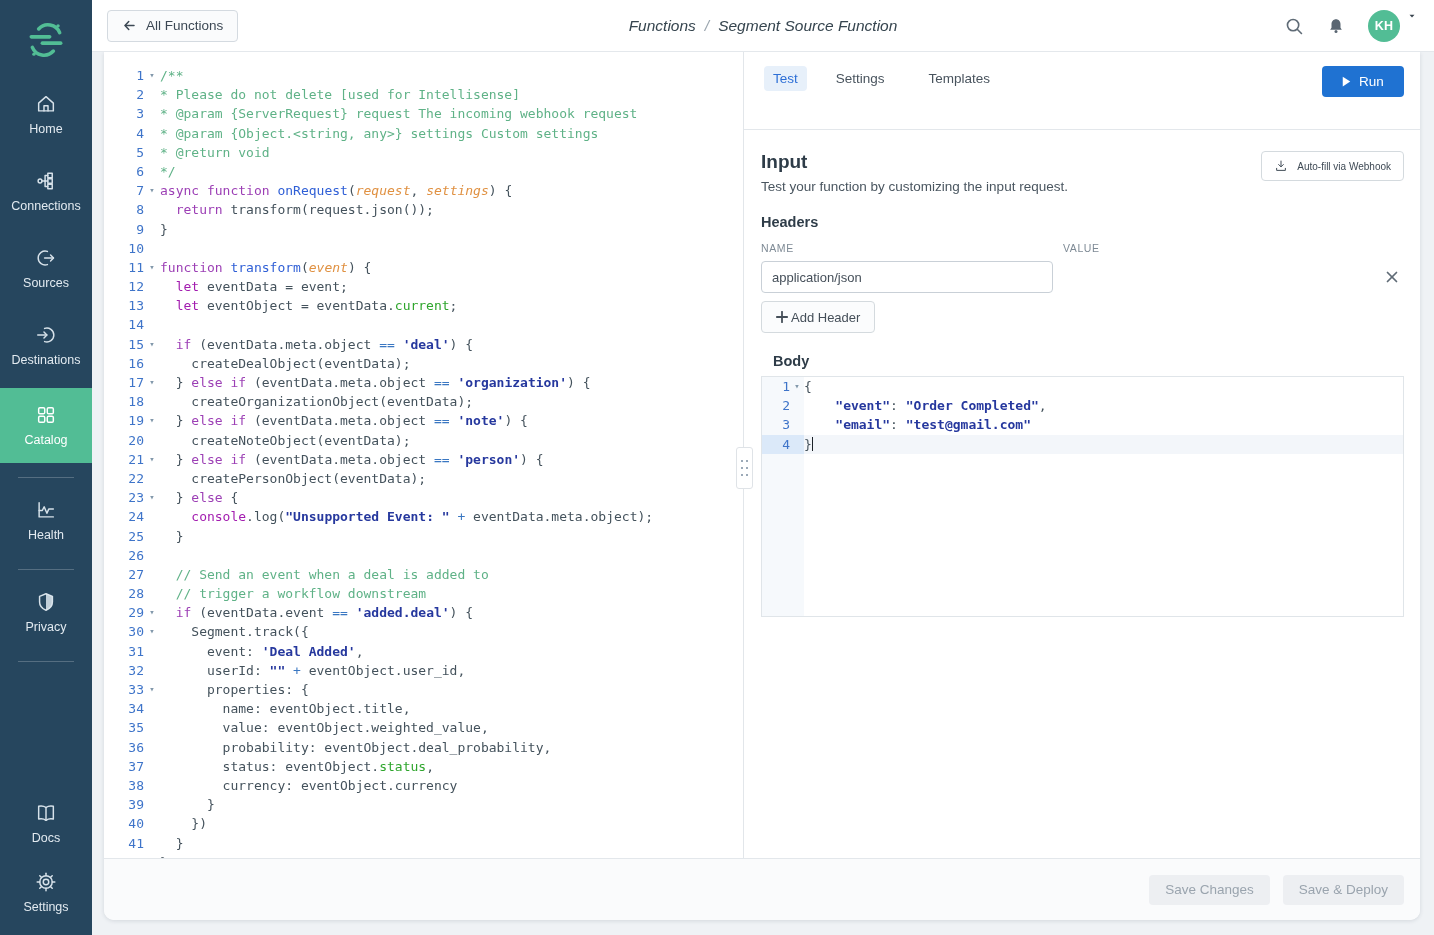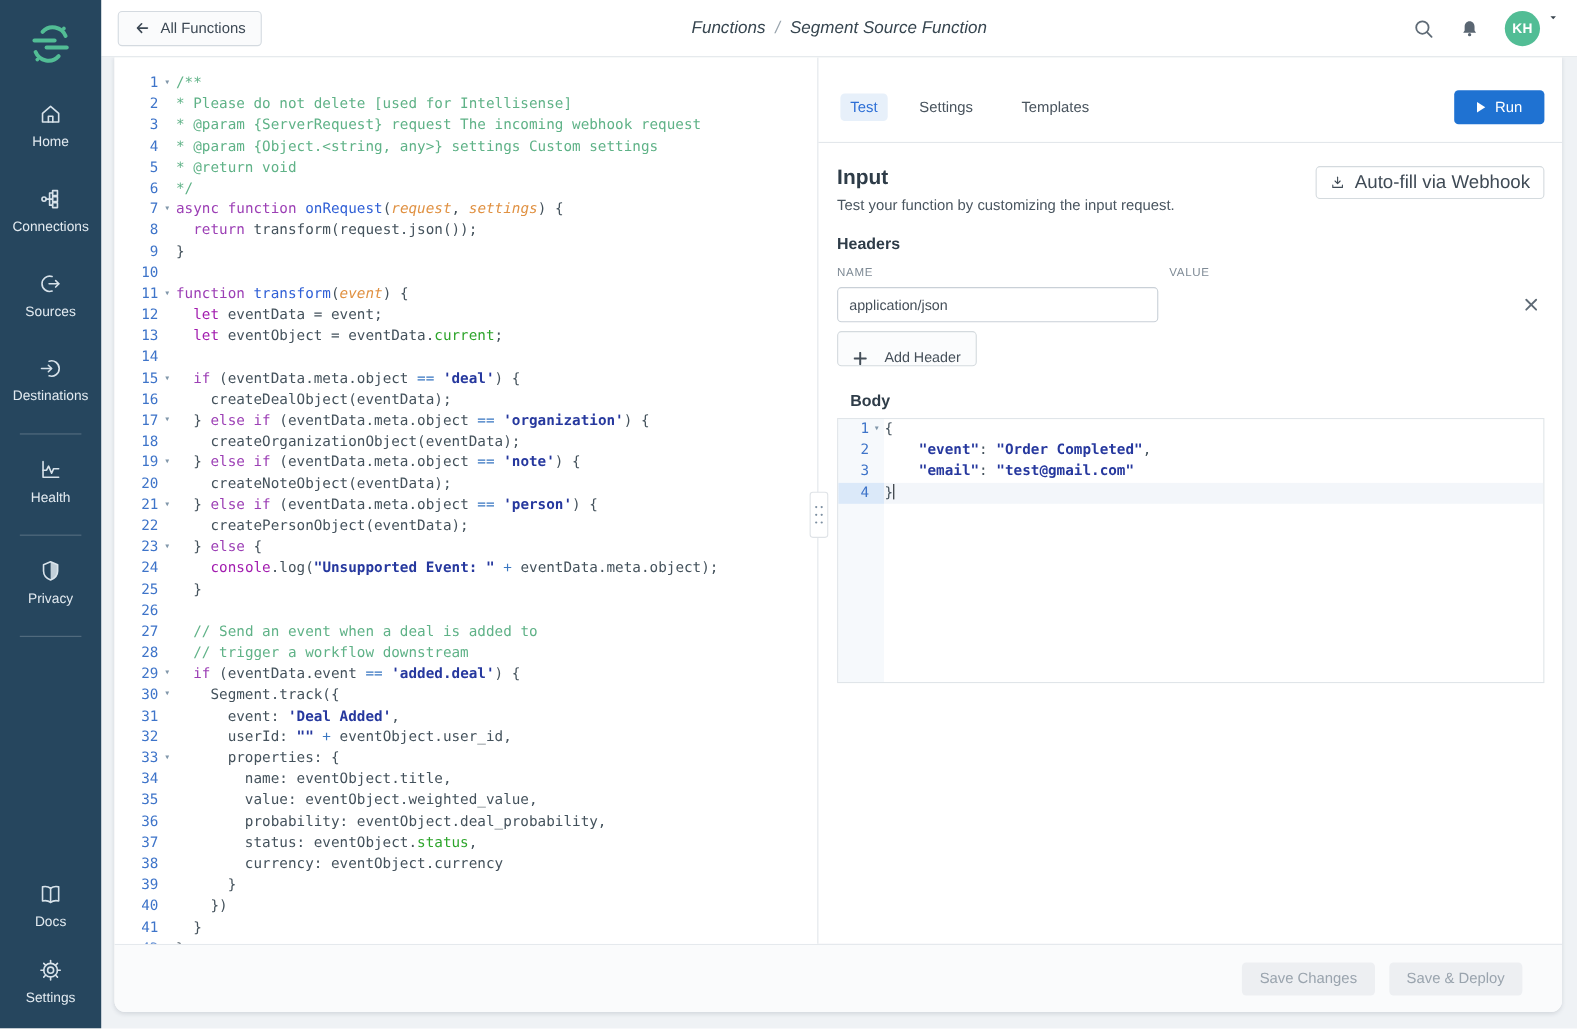--- a/index.html
+++ b/index.html
@@ -100,78 +100,78 @@
     display:flex; align-items:center; justify-content:center; cursor:col-resize;
   }
   .drag-dots { width:2px; height:2px; background:#7b8ea0; border-radius:50%; position:relative;
     box-shadow:5px 0 0 #7b8ea0, 0 7px 0 #7b8ea0, 5px 7px 0 #7b8ea0, 0 14px 0 #7b8ea0, 5px 14px 0 #7b8ea0;
     margin-top:-14px; margin-left:-5px; }
 
   
   .right-pane { flex:1; display:flex; flex-direction:column; min-width:0; }
   .toolbar {
     height:78px; flex:none; border-bottom:1px solid #e3e7eb;
-    display:flex; align-items:center; padding:14px 16px 0 20px;
+    display:flex; align-items:flex-start; padding:14px 16px 0 20px;
   }
   .tab { font-size:13.5px; color:#49545e; margin-right:26px; padding:5px 9px; border-radius:4px; cursor:pointer; }
   .tab.active { background:#e7f0fa; color:#2d6fd6; margin-right:20px; }
   .run-btn {
     margin-left:auto; width:82px; height:31px; background:#1f72d2; border:none; border-radius:4px;
     color:#fff; font-size:13.5px; font-family:"Liberation Sans",sans-serif;
     display:flex; align-items:center; justify-content:center; gap:8px; cursor:pointer;
   }
   .run-btn svg { width:9px; height:11px; fill:#ffffff; }
 
   .panel-content { flex:1; min-height:0; overflow:hidden; padding:21px 16px 0 17px; }
   .input-head { display:flex; align-items:flex-start; }
   .input-title { font-size:19px; font-weight:bold; color:#2e3c48; }
   .input-sub { font-size:13.5px; color:#4a5660; margin-top:6px; }
   .autofill-btn {
     margin-left:auto; height:30px; display:flex; align-items:center; gap:9px; padding:0 12px;
     background:#ffffff; border:1px solid #d4dade; border-radius:4px;
-    font-size:17px; color:#3f4a55; cursor:pointer; white-space:nowrap;
+    font-size:10px; color:#3f4a55; cursor:pointer; white-space:nowrap;
   }
   .autofill-btn svg { width:14px; height:14px; stroke:#3f4a55; stroke-width:1.7; fill:none; stroke-linecap:round; stroke-linejoin:round; }
 
   .section-label { font-size:14.5px; font-weight:bold; color:#2e3c48; }
   .headers-label { margin-top:20px; }
   .cols-row { display:flex; margin-top:12px; }
   .col-label { font-size:10.5px; letter-spacing:.6px; color:#7e8a95; }
   .col-label.name { width:302px; }
   .field-row { display:flex; align-items:center; margin-top:7px; }
   .tfield {
     height:32px; border:1px solid #c9d0d7; border-radius:4px; padding:0 10px;
     font-size:13px; color:#454f59; font-family:"Liberation Sans",sans-serif; background:#fff;
   }
   .tfield.name-field { width:294px; margin-right:8px; }
   .tfield.value-field { width:292px; }
   .remove-header { margin-left:auto; margin-right:6px; cursor:pointer; display:flex; }
   .remove-header svg { width:12px; height:12px; stroke:#5f6b76; stroke-width:1.7; stroke-linecap:round; }
   .add-header-btn {
-    margin-top:8px; height:32px; display:inline-flex; align-items:flex-end; gap:16px; padding:0 14px;
+    margin-top:8px; height:32px; display:inline-flex; align-items:center; gap:3px; padding:0 14px;
     background:#fbfcfd; border:1px solid #d4dade; border-radius:4px;
     font-size:13px; color:#454f59; cursor:pointer;
   }
   .add-header-btn svg { width:12px; height:12px; stroke:#454f59; stroke-width:1.8; stroke-linecap:round; }
 
   .body-label { margin-top:20px;margin-left:12px; }
   .body-editor {
     margin-top:7px; height:241px; border:1px solid #e0e5e9;
     background:linear-gradient(to right, #f6f9fc 42px, #ffffff 42px);
     overflow:hidden; cursor:text;
   }
   .body-editor .cm-line .ln { width:28px; }
   .body-editor .cm-line .fold { width:14px; }
   .body-editor .cm-line.active { background:linear-gradient(to right, #dbe9f9 42px, #f3f6fa 42px); }
   .cursor-bar { display:inline-block; width:1px; height:14px; background:#1c2228; vertical-align:-2px; }
 
   
   .footer {
     height:62px; flex:none; background:#fafbfc; border-top:1px solid #e3e7eb;
-    display:flex; align-items:center; justify-content:flex-end; gap:13px; padding-right:36px;
+    display:flex; align-items:center; justify-content:flex-end; gap:13px; padding-right:16px;
   }
   .footer-btn {
     height:30px; padding:0 16px; background:#edeff2; border:none; border-radius:4px;
     color:#9aa4ae; font-size:13.5px; font-family:"Liberation Sans",sans-serif; cursor:pointer;
   }
 </style>
 </head>
 <body>
 
 <nav class="sidebar">
@@ -214,20 +214,29 @@
         </svg>
         <span class="nav-label">Sources</span>
       </div>
       <div class="nav-item">
         <svg viewBox="0 0 24 24">
           <path d="M10.5 4.8 A7.6 7.6 0 1 1 10.5 19.2"></path>
           <path d="M3 12 H12.8"></path>
           <path d="M9.8 8.8 L13 12 L9.8 15.2"></path>
         </svg>
         <span class="nav-label">Destinations</span>
+      </div>
+      <div class="nav-item active">
+        <svg viewBox="0 0 24 24">
+          <rect x="4" y="4" width="6.6" height="6.6" rx="1.4"></rect>
+          <rect x="13.4" y="4" width="6.6" height="6.6" rx="1.4"></rect>
+          <rect x="4" y="13.4" width="6.6" height="6.6" rx="1.4"></rect>
+          <rect x="13.4" y="13.4" width="6.6" height="6.6" rx="1.4"></rect>
+        </svg>
+        <span class="nav-label">Catalog</span>
       </div>
       <div class="nav-divider"></div>
       <div class="nav-item">
         <svg viewBox="0 0 24 24">
           <path d="M4.5 4 V19.5 H20"></path>
           <path d="M4.5 12.5 L8 12.5 L10 8.5 L13 15.5 L15 11 L20 11"></path>
         </svg>
         <span class="nav-label">Health</span>
       </div>
       <div class="nav-divider"></div>

